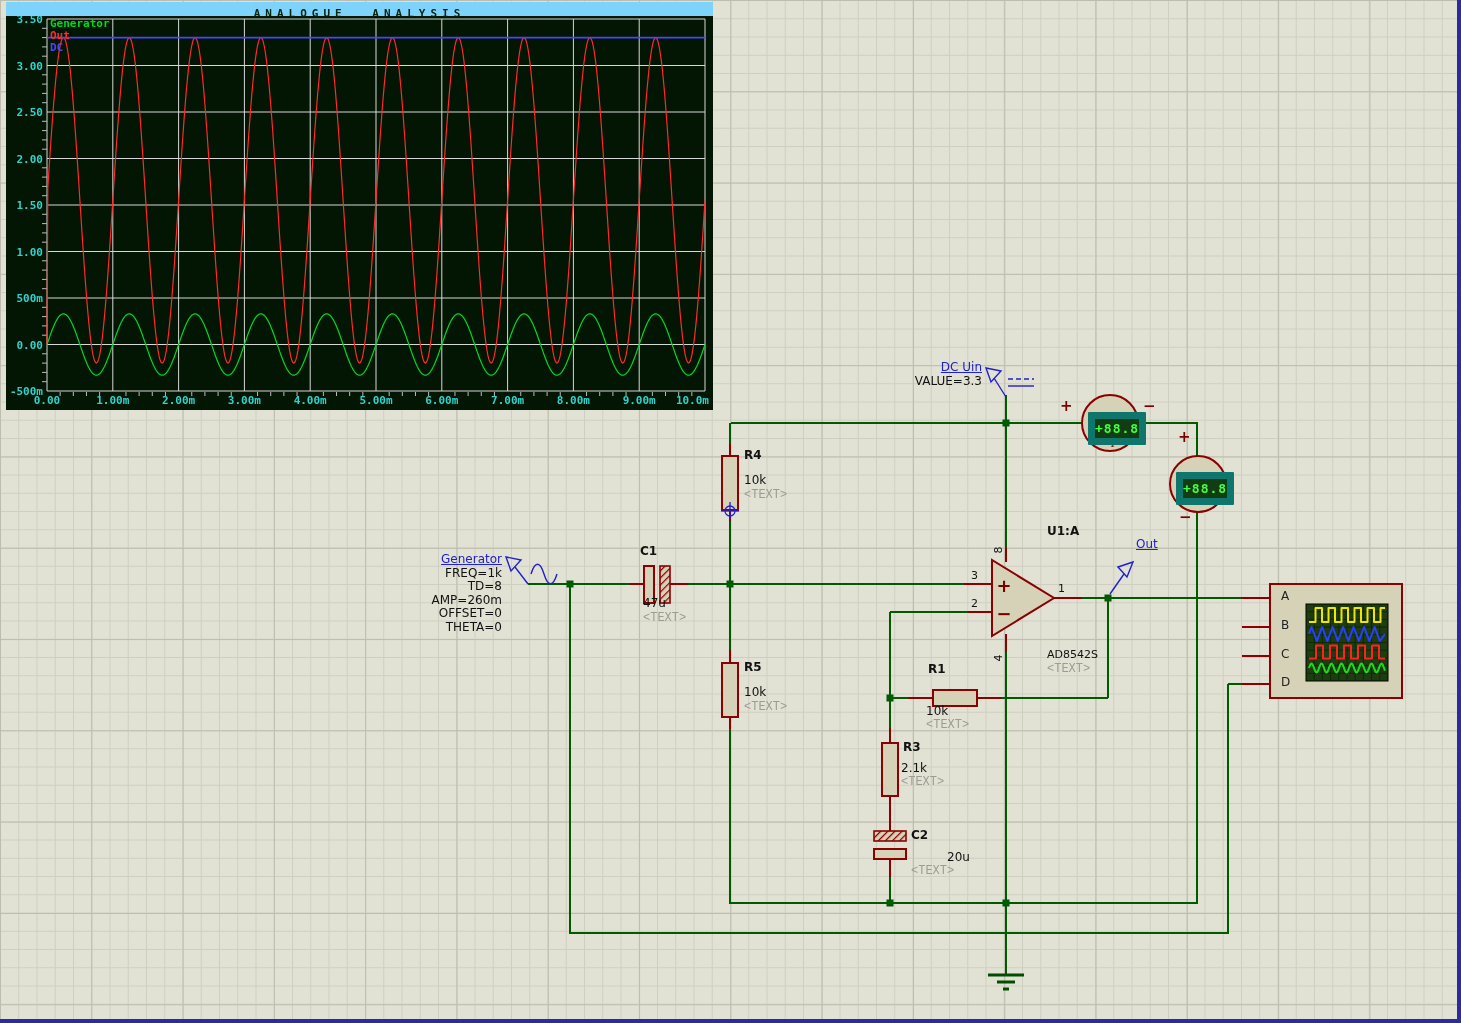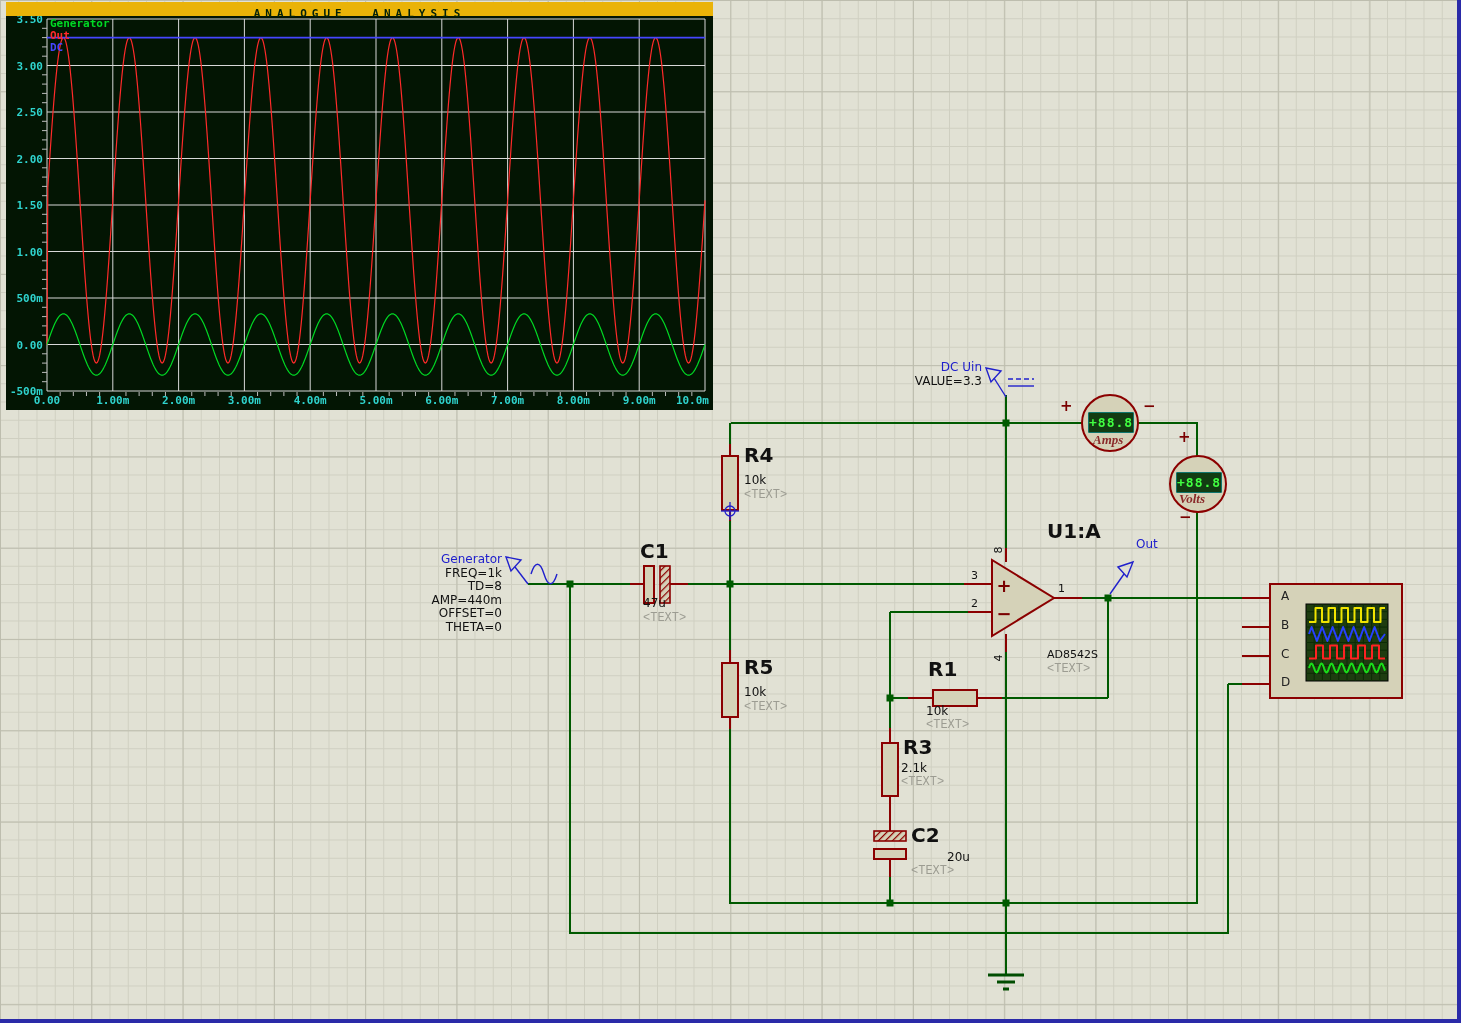--- a/index.html
+++ b/index.html
@@ -10,37 +10,37 @@
     background-image:
       linear-gradient(to right,#bdbdae 1px,transparent 1px),
       linear-gradient(to bottom,#bdbdae 1px,transparent 1px),
       linear-gradient(to right,#cfcfc1 1px,transparent 1px),
       linear-gradient(to bottom,#cfcfc1 1px,transparent 1px);
     background-size:91.3px 91.3px,91.3px 91.3px,18.26px 18.26px,18.26px 18.26px;
   }
   #vec{position:absolute;left:0;top:0;z-index:1;}
   #labels{position:absolute;left:0;top:0;width:100%;height:100%;z-index:2;pointer-events:none;}
   .lbl{position:absolute;white-space:nowrap;color:#111;font-size:12px;line-height:13px;}
-  .ref{font-weight:bold;font-size:20px;}
+  .ref{font-weight:bold;font-size:12px;}
   .gray{color:#9c9c92;font-family:Liberation Mono, monospace;}
-  .blue{color:#2020cc;}
+  .blue{color:#2020cc;text-decoration:underline;}
   .dred{color:#7a0000;font-weight:bold;font-size:15px;}
   .rightblk{text-align:right;}
   #graph-titlebar{
-    position:absolute;left:6px;top:2px;width:707px;height:14px;background:#eab308;
+    position:absolute;left:6px;top:2px;width:707px;height:14px;background:#7dd3fc;
     z-index:2;text-align:center;
   }
   #graph-titlebar span{
     font-family:"DejaVu Sans Mono",monospace;font-weight:bold;font-size:11px;line-height:14px;
     color:#02220a;letter-spacing:5px;word-spacing:14px;
   }
   .legend{position:absolute;left:50px;font-family:"DejaVu Sans Mono",monospace;font-weight:bold;font-size:11px;z-index:2;}
   .lcd{
     position:absolute;width:44px;height:19px;z-index:2;
-    background:#123c12;border:1px solid #0f766e;border-radius:1px;
+    background:#123c12;border:7px solid #0f766e;border-radius:1px;
     color:#41ff41;font-family:"DejaVu Sans Mono",monospace;font-weight:bold;font-size:13px;
     text-align:center;line-height:19px;letter-spacing:1px;
   }
   .meterlab{font-family:"Liberation Serif",serif;font-style:italic;font-weight:bold;color:#8b2a2a;font-size:13px;}
   .chan{font-size:12px;color:#222;}
   .pinnum{font-size:11px;}
   
   line.w{stroke:#005a00;stroke-width:2;}
   line.pl{stroke:#8b0000;stroke-width:2;}
   rect.jd{fill:#005a00;stroke:none;}
@@ -354,21 +354,21 @@
 <div class="legend" style="top: 17px; color: rgb(0, 217, 36);">Generator</div>
 <div class="legend" style="top: 29px; color: rgb(255, 42, 42);">Out</div>
 <div class="legend" style="top: 41px; color: rgb(70, 70, 255);">DC</div>
 
 <div id="labels">
 
   <div class="lbl rightblk" style="left:356px;top:553px;width:146px;line-height:13.6px;">
     <div class="blue">Generator</div>
     <div>FREQ=1k</div>
     <div>TD=8</div>
-    <div>AMP=440m</div>
+    <div>AMP=260m</div>
     <div>OFFSET=0</div>
     <div>THETA=0</div>
   </div>
 
   <div class="lbl rightblk" style="left:848px;top:361px;width:134px;line-height:13.6px;">
     <div class="blue">DC Uin</div>
     <div>VALUE=3.3</div>
   </div>
 
   <div class="lbl blue" style="left:1136px;top:538px;">Out</div>

